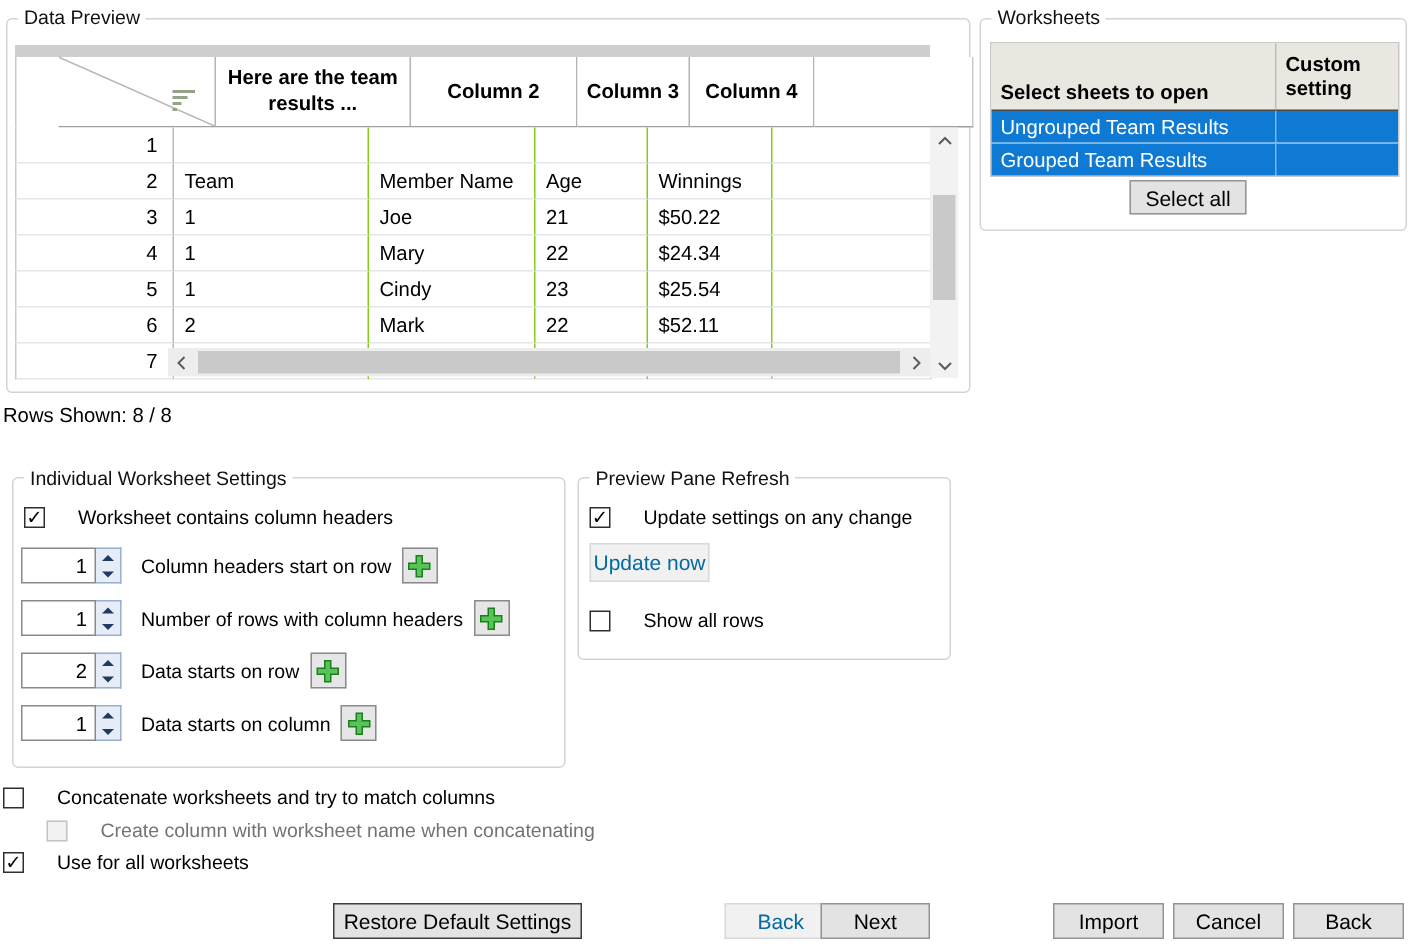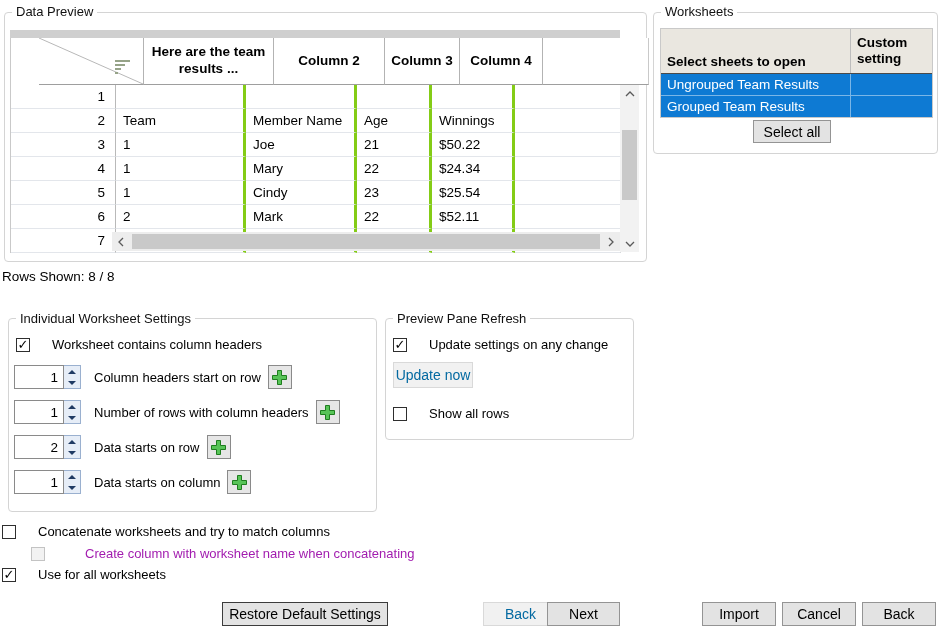--- a/index.html
+++ b/index.html
@@ -15,21 +15,21 @@
   .top-bar{position:absolute;left:0;top:2px;width:610px;height:8px;background:#cfcfcf;}
   .p-head{position:absolute;left:0;top:10px;height:47px;display:flex;border-left:1px solid #c9c9c9;box-sizing:border-box;padding-left:28px;}
   .h-cell{box-sizing:border-box;border-right:1px solid #b3b3b3;border-bottom:1px solid #9e9e9e;
     display:flex;align-items:center;justify-content:center;text-align:center;font-weight:bold;font-size:13.5px;line-height:1.25;position:relative;background:#fff;}
   .h-num{width:105px;}.h-c1{width:130px;}.h-c2{width:111px;}.h-c3{width:75px;}.h-c4{width:83px;}.h-c5{width:106px;border-right:1px solid #c9c9c9;}
   .diag{position:absolute;left:0;top:0;width:100%;height:100%;}
   .corner-icon{position:absolute;right:12px;top:22px;width:16px;height:14px;}
   .corner-icon div{height:2px;margin-bottom:2px;background:#96a388;}
   .p-rows{position:absolute;left:0;top:57px;width:611px;}
   .t-row{display:flex;height:24px;border-left:1px solid #c9c9c9;box-sizing:border-box;background:#fff;}
-  .cell{box-sizing:border-box;border-right:3px solid #84cc16;border-bottom:1px solid #e3e6eb;
+  .cell{box-sizing:border-box;border-right:1px solid #84cc16;border-bottom:1px solid #e3e6eb;
     font-size:13.5px;display:flex;align-items:center;padding-left:7px;overflow:hidden;white-space:nowrap;}
   .cell.num{width:105px;justify-content:flex-end;padding-left:0;padding-right:10px;border-right:1px solid #b9b9b9;}
   .cell.c1{width:130px;}.cell.c2{width:111px;}.cell.c3{width:75px;}.cell.c4{width:83px;}.cell.c5{width:106px;border-right:1px solid #c9c9c9;}
 
   
   .vscroll{position:absolute;left:610px;top:57px;width:19px;height:167px;background:#f2f2f2;}
   .vscroll .arr{position:absolute;left:0;width:19px;height:17px;display:flex;align-items:center;justify-content:center;}
   .vscroll .thumb{position:absolute;left:2px;top:45px;width:15px;height:70px;background:#c9c9c9;}
   .hscroll{position:absolute;left:102px;top:204px;width:508px;height:19px;background:#ededed;z-index:5;display:flex;align-items:center;}
   .hscroll .arr{width:18px;height:19px;display:flex;align-items:center;justify-content:center;flex:none;}
@@ -52,21 +52,21 @@
   .btn.focused{border:1px solid #3c3c3c;}
   .btn.disabled{background:#f1f1f1;border:1px solid #d9d9d9;color:#0369a1;}
 
   
   .cb-row{position:absolute;display:flex;align-items:flex-end;gap:22px;white-space:nowrap;}
   .cb{width:14px;height:14px;box-sizing:border-box;border:1px solid #2e2e2e;background:#fff;flex:none;
     display:flex;align-items:center;justify-content:center;font-size:13px;font-weight:bold;line-height:1;}
   .cb.checked::after{content:"\2713";margin-top:-1px;}
   .cb.disabled{border:1px solid #c3c3c3;background:#f2f2f2;}
   .cb-label{font-size:13px;}
-  .cb-row.disabled .cb-label{color:#a21caf;margin-left:18px;}
+  .cb-row.disabled .cb-label{color:#737373;}
 
   
   .spin-row{position:absolute;display:flex;align-items:center;height:24px;}
   .spin-box{width:50px;height:24px;box-sizing:border-box;border:1px solid #8a8a8a;background:#fff;
     display:flex;align-items:center;justify-content:flex-end;padding-right:5px;font-size:13.5px;}
   .spin-btns{width:17px;height:24px;box-sizing:border-box;border:1px solid #9ab0cf;border-left:none;
     display:flex;flex-direction:column;background:#e6edf7;}
   .spin-btns span{flex:1;display:flex;align-items:center;justify-content:center;}
   .tri-up{width:0;height:0;border-left:4px solid transparent;border-right:4px solid transparent;border-bottom:4px solid #1f3a63;}
   .tri-dn{width:0;height:0;border-left:4px solid transparent;border-right:4px solid transparent;border-top:4px solid #1f3a63;}

